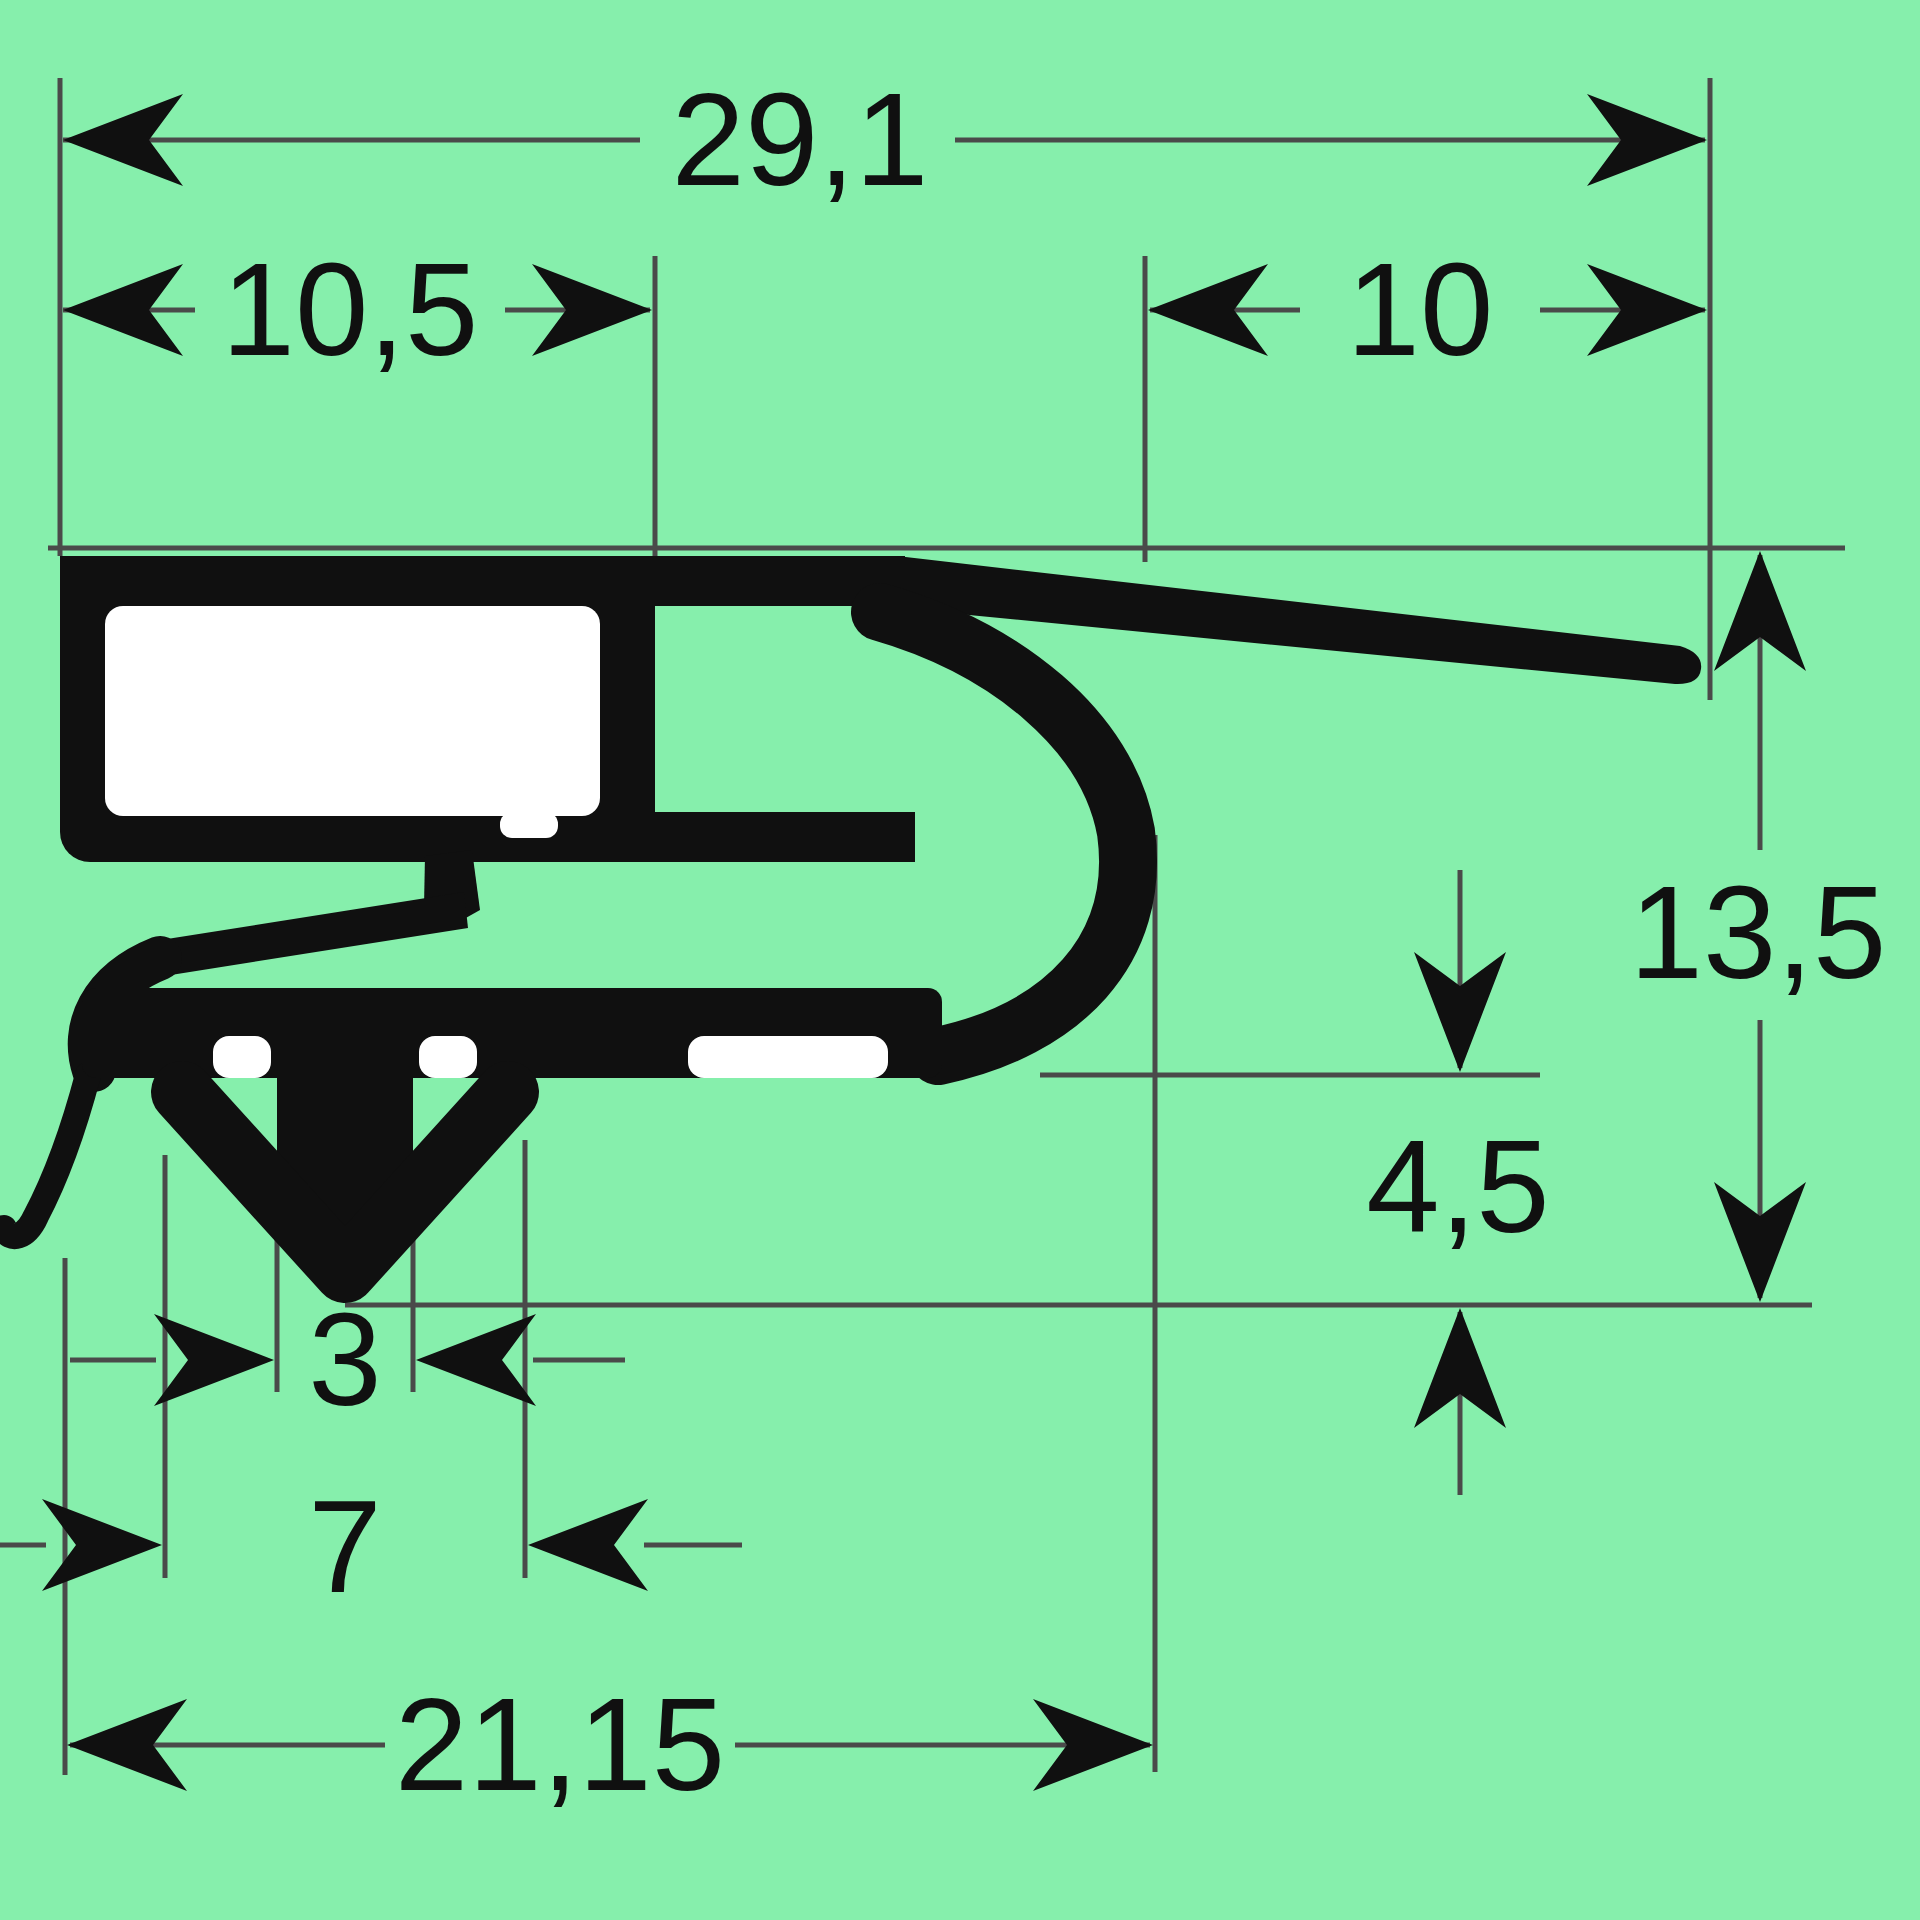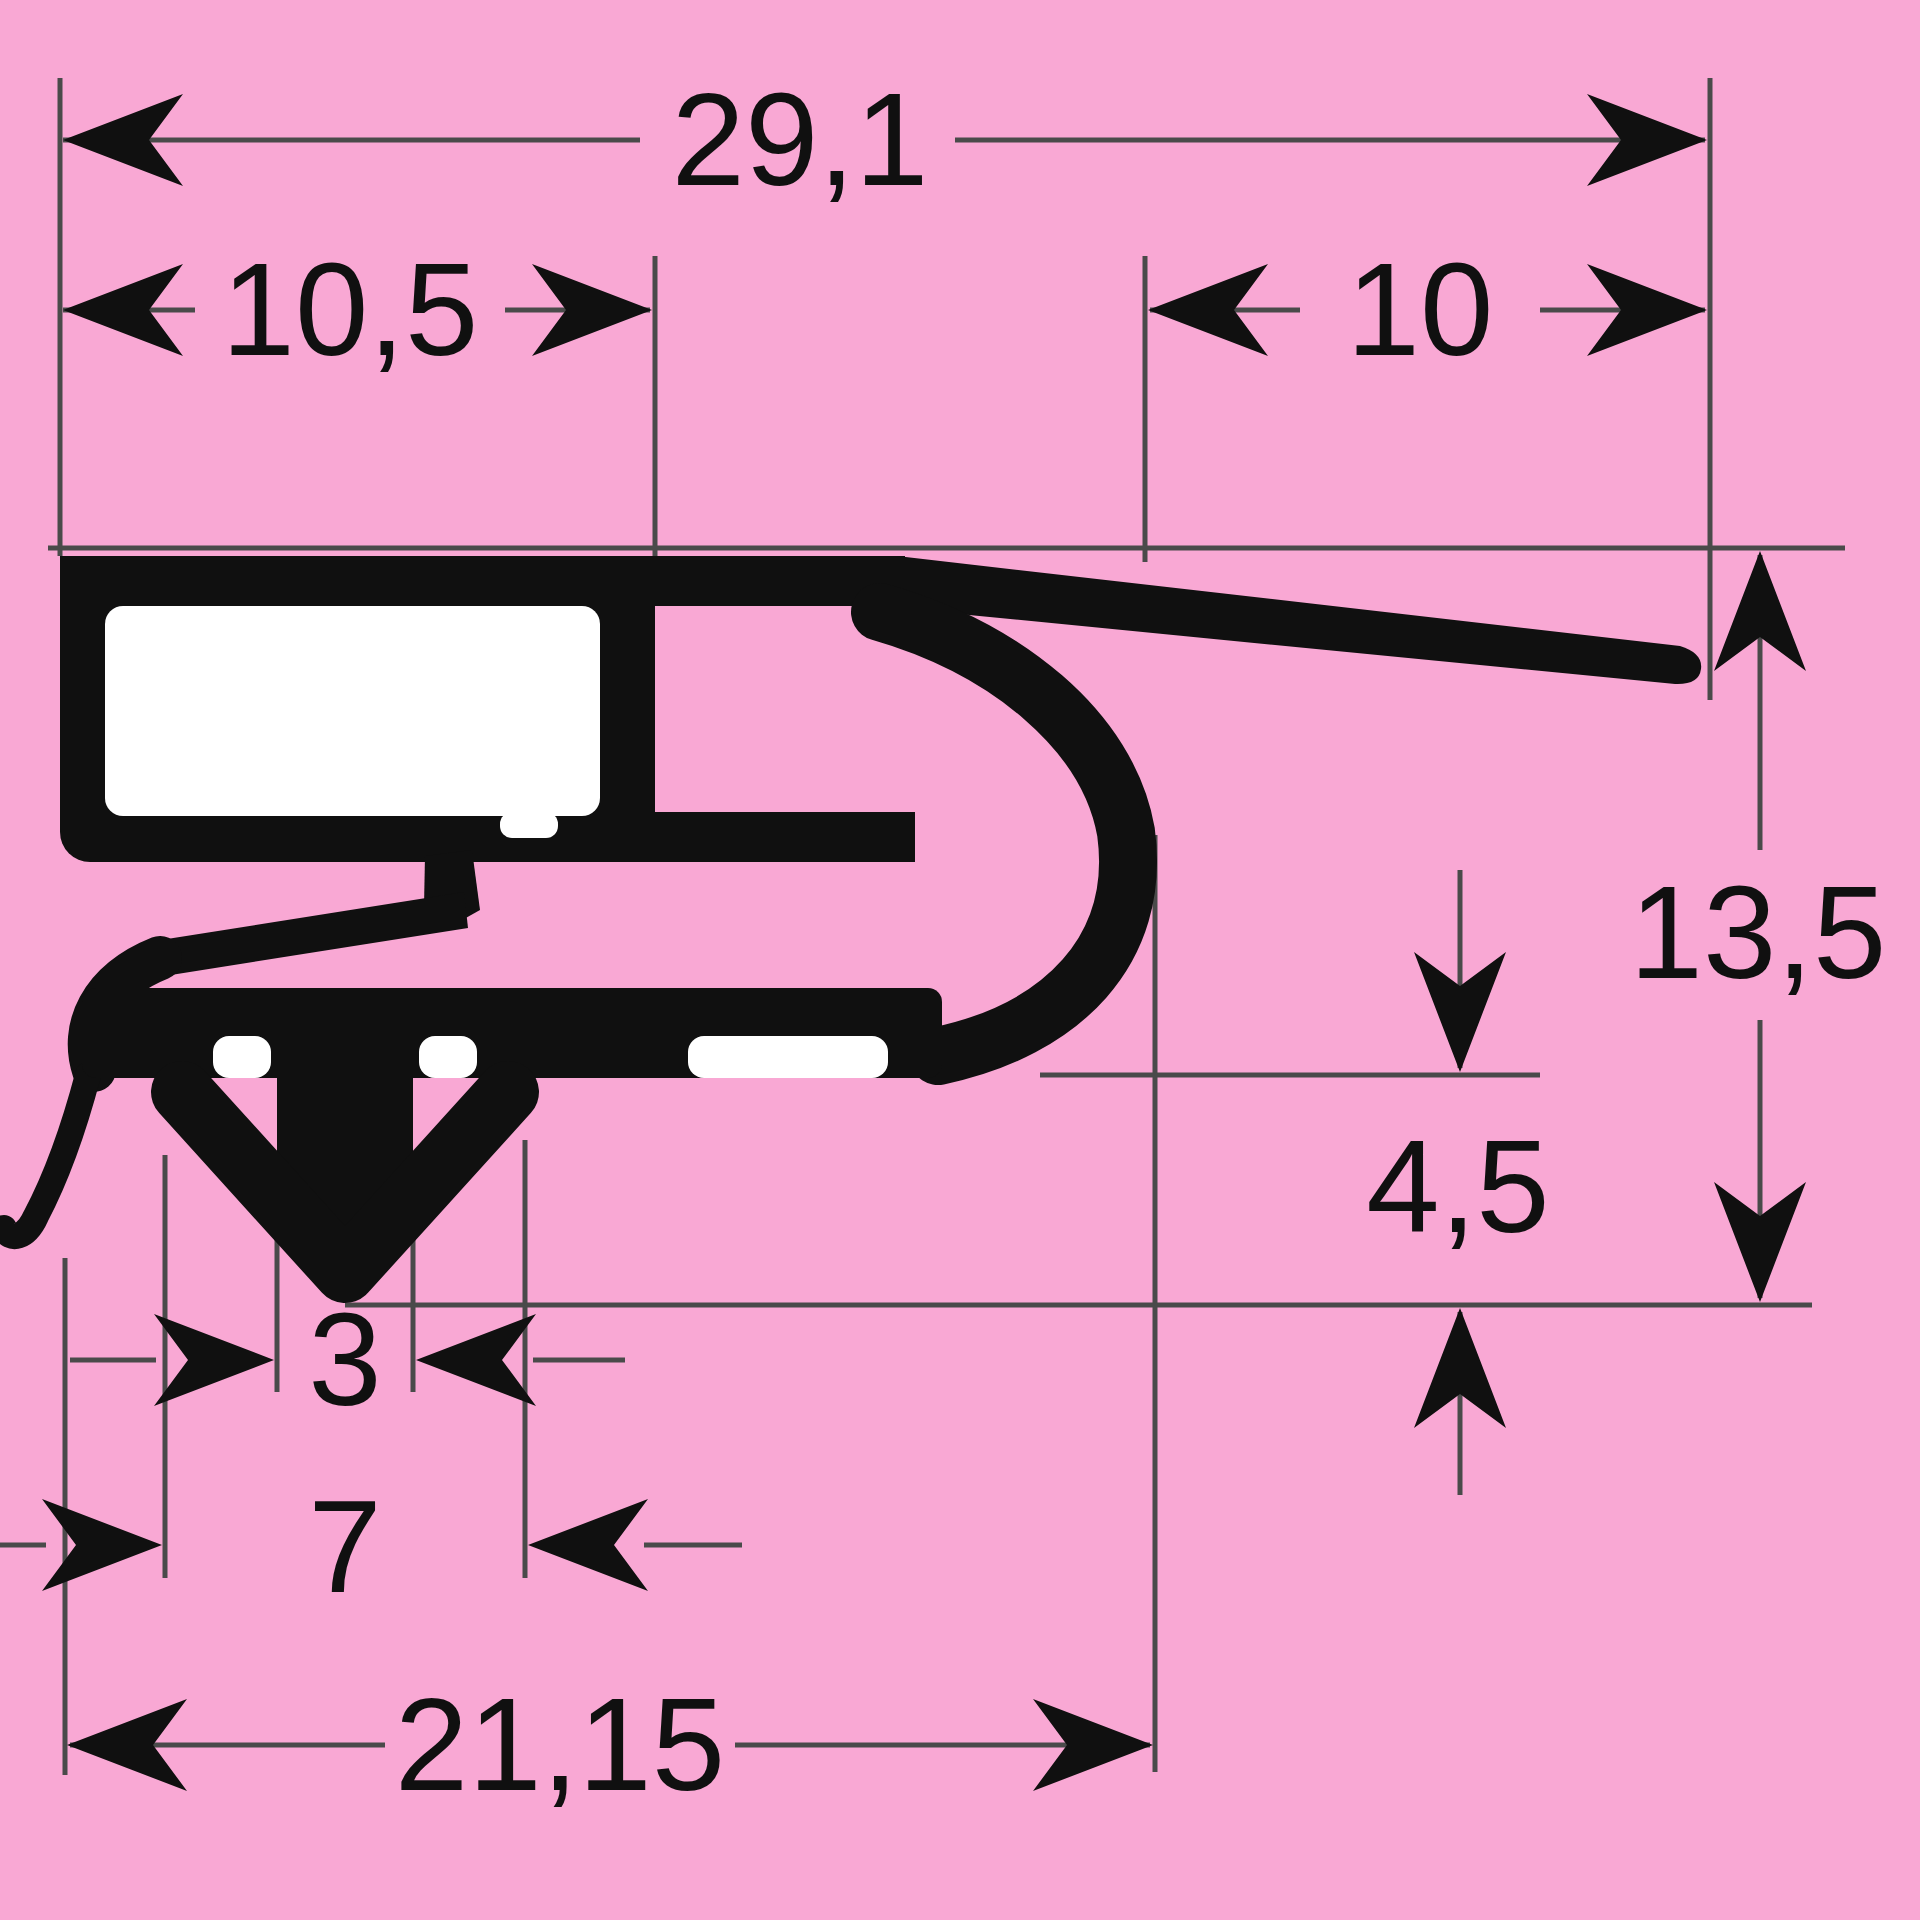--- a/index.html
+++ b/index.html
@@ -1,16 +1,16 @@
 <!DOCTYPE html>
 <html><head>
 <meta charset="utf-8">
 <style>
   html,body{margin:0;padding:0;background:#ffffff;}
-  .canvas{width:1920px;height:1920px;background:#f9a8d4;position:relative;overflow:hidden;}
+  .canvas{width:1920px;height:1920px;background:#86efac;position:relative;overflow:hidden;}
   svg{display:block;}
   text{font-family:"Liberation Sans","DejaVu Sans",sans-serif;fill:#101010;}
   .dimtext{font-size:132px;text-anchor:middle;}
   .thin{stroke:#4a4a4a;stroke-width:5;fill:none;}
   .ink{fill:#101010;}
   .inkstroke{stroke:#101010;fill:none;}
   .cut{fill:#ffffff;}
 </style>
 </head>
 <body>

